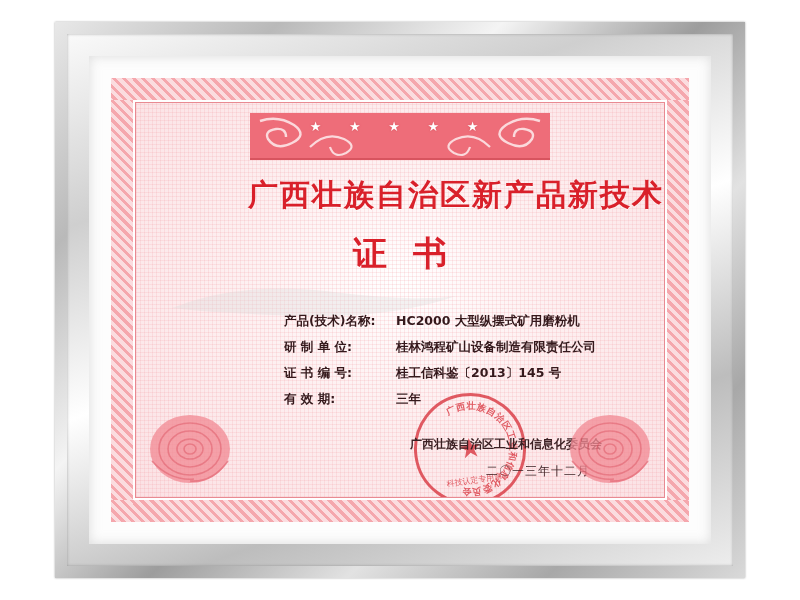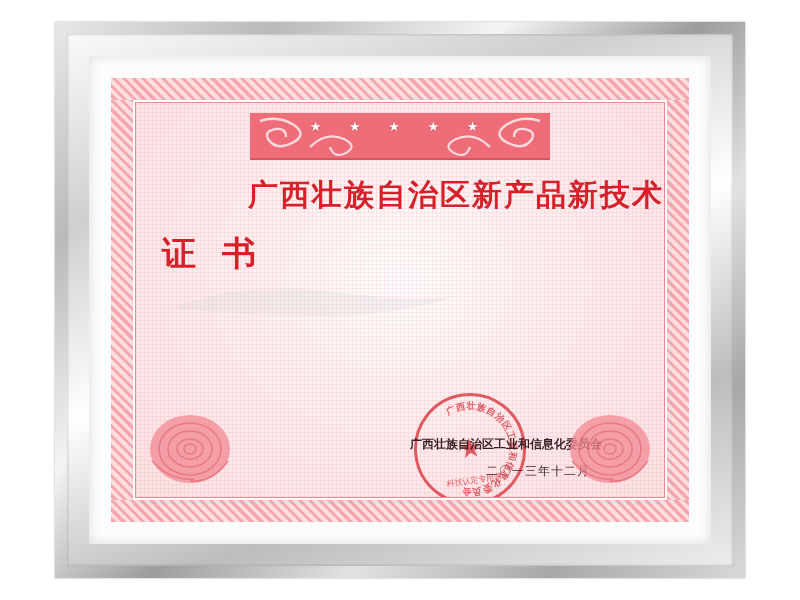--- a/index.html
+++ b/index.html
@@ -127,20 +127,21 @@
     font-weight: bold;
     font-size: 30px;
     letter-spacing: 2px;
     color: #d9202a;
     text-shadow: 0 1px 0 rgba(255,255,255,.6);
   }
   .subtitle {
     position: absolute;
     top: 128px;
     left: 0; right: 0;
+    text-align: center;
     font-family: "DejaVu Sans", sans-serif;
     font-weight: bold;
     font-size: 34px;
     letter-spacing: 26px;
     text-indent: 26px;
     color: #d9202a;
     text-shadow: 0 1px 0 rgba(255,255,255,.6);
   }
 
   
@@ -297,20 +298,38 @@
 
         <div class="stars">★ ★ ★ ★ ★</div>
 
         <div class="title">广西壮族自治区新产品新技术</div>
         <div class="subtitle">证书</div>
 
         <svg class="watermark" viewBox="0 0 300 46">
           <path d="M8 30 Q80 2 170 14 Q250 24 292 18 Q230 40 140 38 Q60 36 8 30 Z" fill="#d9d9d9" opacity=".7"></path>
         </svg>
 
+        <div class="fields">
+          <div class="field-row">
+            <span class="field-label">产品(技术)名称:</span>
+            <span class="field-value">HC2000 大型纵摆式矿用磨粉机</span>
+          </div>
+          <div class="field-row">
+            <span class="field-label">研 制 单 位:</span>
+            <span class="field-value">桂林鸿程矿山设备制造有限责任公司</span>
+          </div>
+          <div class="field-row">
+            <span class="field-label">证 书 编 号:</span>
+            <span class="field-value">桂工信科鉴〔2013〕145 号</span>
+          </div>
+          <div class="field-row">
+            <span class="field-label">有 效 期:</span>
+            <span class="field-value">三年</span>
+          </div>
+        </div>
 
         <div class="seal">
           <svg class="seal-ring-text" viewBox="0 0 106 106">
             <defs>
               <path id="sealpath" d="M 53,53 m -40,0 a 40,40 0 1,1 80,0 a 40,40 0 1,1 -80,0"></path>
             </defs>
             <text>
               <textPath href="#sealpath" startOffset="18%">广西壮族自治区工业和信息化委员会</textPath>
             </text>
           </svg>

